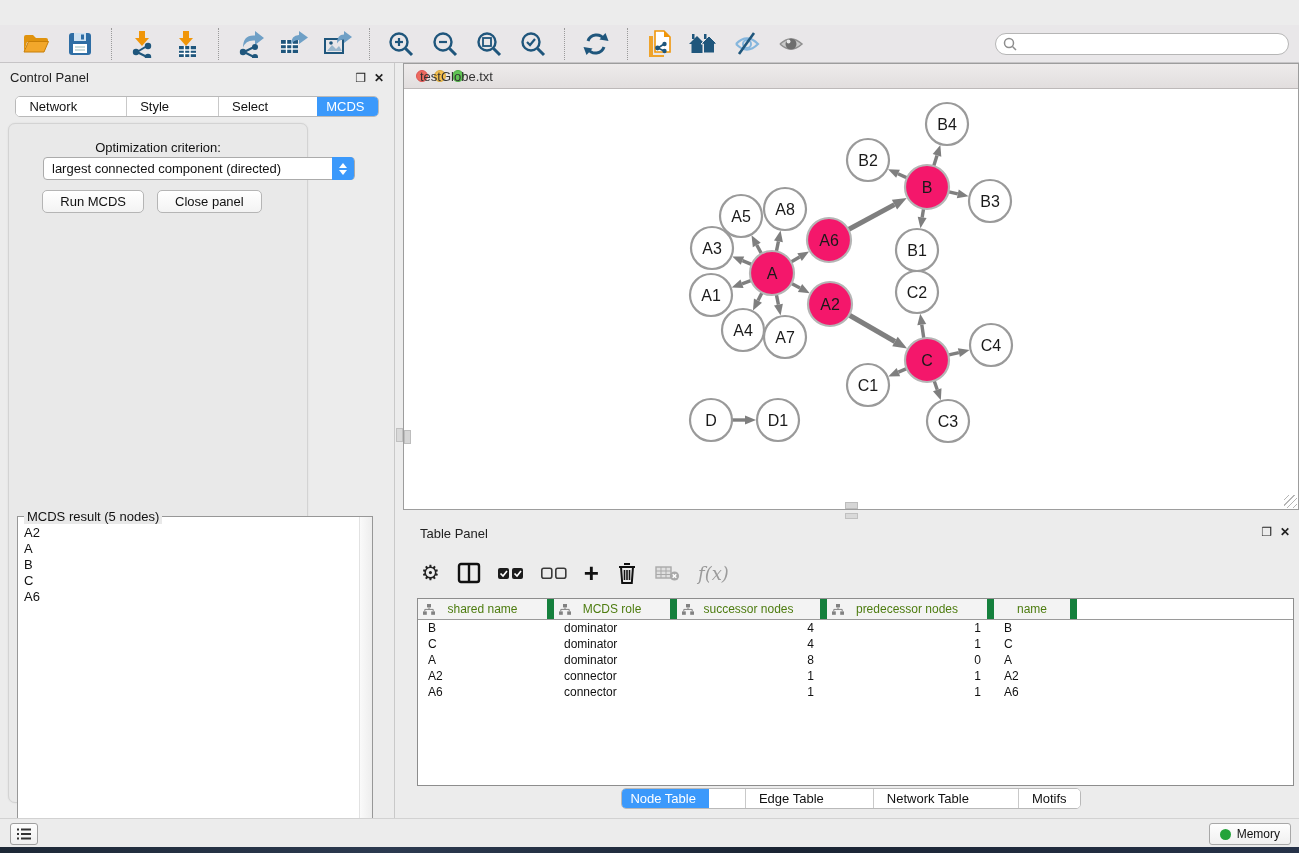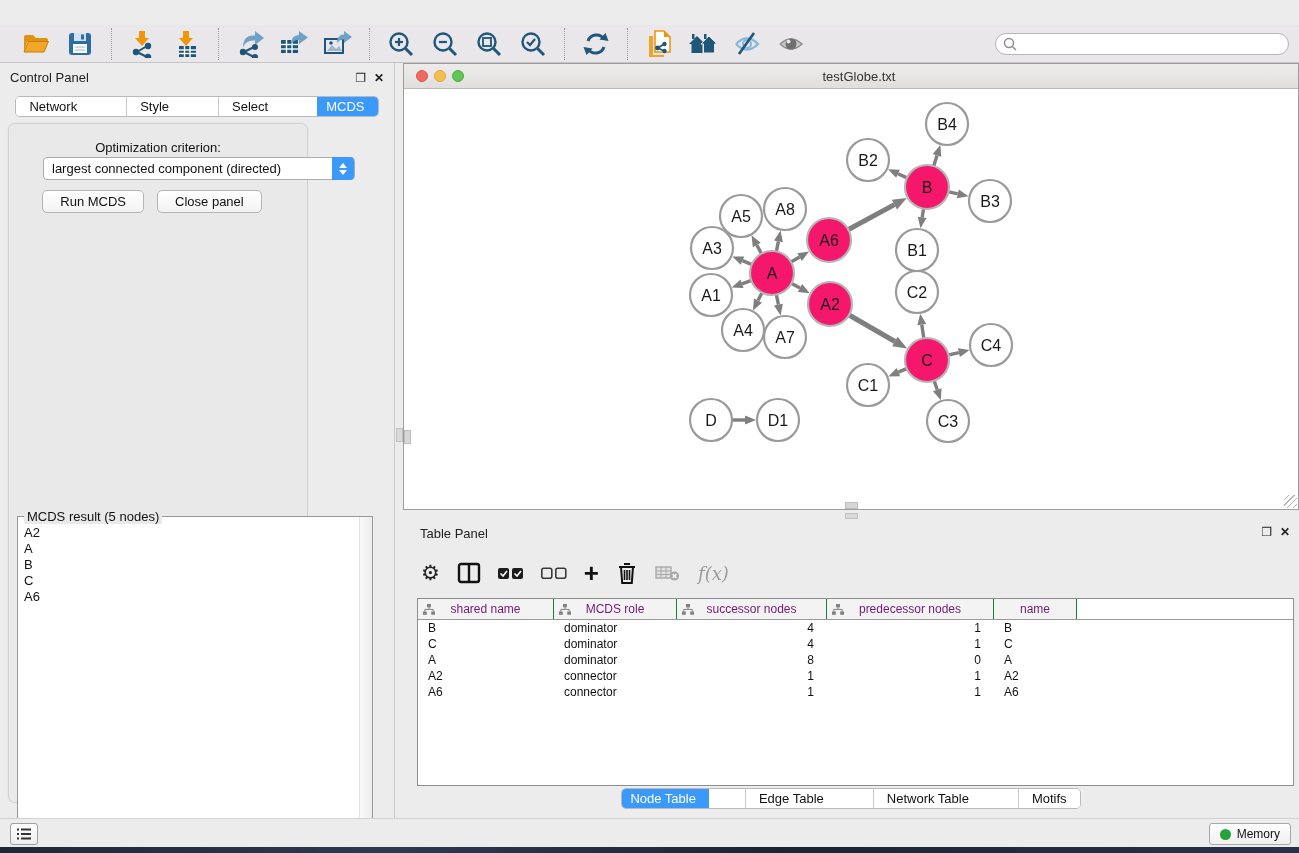--- a/index.html
+++ b/index.html
@@ -47,39 +47,39 @@
     font-size:13px; color:#111; padding:0 17px; display:flex; align-items:center; }
   #mcds-result { position:absolute; left:8px; top:392px; width:356px; height:340px; border:1px solid #979797; background:#fff; }
   #mcds-legend { position:absolute; left:6px; top:-8px; background:#e9e9e9; padding:0 3px; font-size:13px; color:#111; }
   #mcds-list { position:absolute; left:1px; top:4px; bottom:1px; right:14px; overflow:hidden; padding:4px 5px; }
   #mcds-list .li { font-size:13px; color:#111; line-height:16px; }
   #mcds-scroll { position:absolute; right:0; top:0; bottom:0; width:13px; background:linear-gradient(90deg,#fafafa,#ededed); border-left:1px solid #e2e2e2; }
 
   
   #net-window { position:absolute; left:403px; top:63px; width:896px; height:447px; background:#fff; border:1px solid #9d9d9d; }
   #net-titlebar { position:absolute; left:0; top:0; right:0; height:25px; background:linear-gradient(#eeebeb,#e2dede); border-bottom:1px solid #bdb9b9; }
-  #net-titlebar .title { position:absolute; left:16px; right:0; top:5px; text-align:center; font-size:13px; color:#333; }
+  #net-titlebar .title { position:absolute; left:16px; right:0; top:5px; font-size:13px; color:#333; }
   #net-canvas { position:absolute; left:0; top:25px; right:0; bottom:0; background:#fff; }
   #graph-svg { position:absolute; left:0; top:0; }
   #net-vthumb { position:absolute; left:0px; top:341px; width:7px; height:14px; background:#d6d6d6; border:1px solid #bdbdbd; }
   #net-hthumb { position:absolute; left:441px; bottom:0px; width:13px; height:7px; background:#d6d6d6; border:1px solid #bdbdbd; }
   #net-grip { position:absolute; right:1px; bottom:1px; width:13px; height:13px;
     background:repeating-linear-gradient(135deg, transparent 0 3px, #b5b5b5 3px 4px); }
 
   
   #table-panel { position:absolute; left:403px; top:520px; width:896px; height:298px; background:#ececec; }
   #tp-header { position:absolute; left:17px; top:6px; font-size:13px; color:#222; }
   #tp-toolbar { position:absolute; left:18px; top:33px; height:40px; display:flex; align-items:center; gap:17px; }
   .tp-icon { display:flex; align-items:center; justify-content:center; height:30px; }
   #tp-fx { font-family:"DejaVu Serif", serif; font-style:italic; font-size:18px; color:#9b9b9b; }
   #tp-gear { font-size:21px; color:#222; line-height:24px; }
   #tp-plus { font-size:26px; font-weight:bold; color:#111; line-height:22px; }
   #data-table { position:absolute; left:14px; top:78px; width:877px; height:188px; background:#fff; border:1px solid #8d8d8d; overflow:hidden; }
   #tbl-head { display:flex; height:21px; border-bottom:1px solid #9a9a9a; }
-  .th { position:relative; background:#f3f3f3; border-right:1px solid #15803d; display:flex; align-items:center; justify-content:center; font-size:12px; color:#701a75; }
+  .th { position:relative; background:#f3f3f3; border-right:7px solid #15803d; display:flex; align-items:center; justify-content:center; font-size:12px; color:#4d7c0f; }
   .th .hicon { position:absolute; left:5px; top:5px; }
   .tr { display:flex; height:16px; align-items:center; }
   .td { font-size:12px; color:#111; padding:0 10px; overflow:hidden; white-space:nowrap; }
   .td.num { text-align:right; padding-right:13px; }
   #tp-tabs-wrap { position:absolute; left:0; right:0; top:268px; display:flex; justify-content:center; }
 
   
   #status-bar { position:absolute; left:0; top:818px; width:1299px; height:29px; background:#ececec; border-top:1px solid #d2d2d2; }
   #status-list-btn { position:absolute; left:10px; top:4px; width:28px; height:22px; background:linear-gradient(#fdfdfd,#efefef);
     border:1px solid #9f9f9f; border-radius:3px; display:flex; align-items:center; justify-content:center; }

